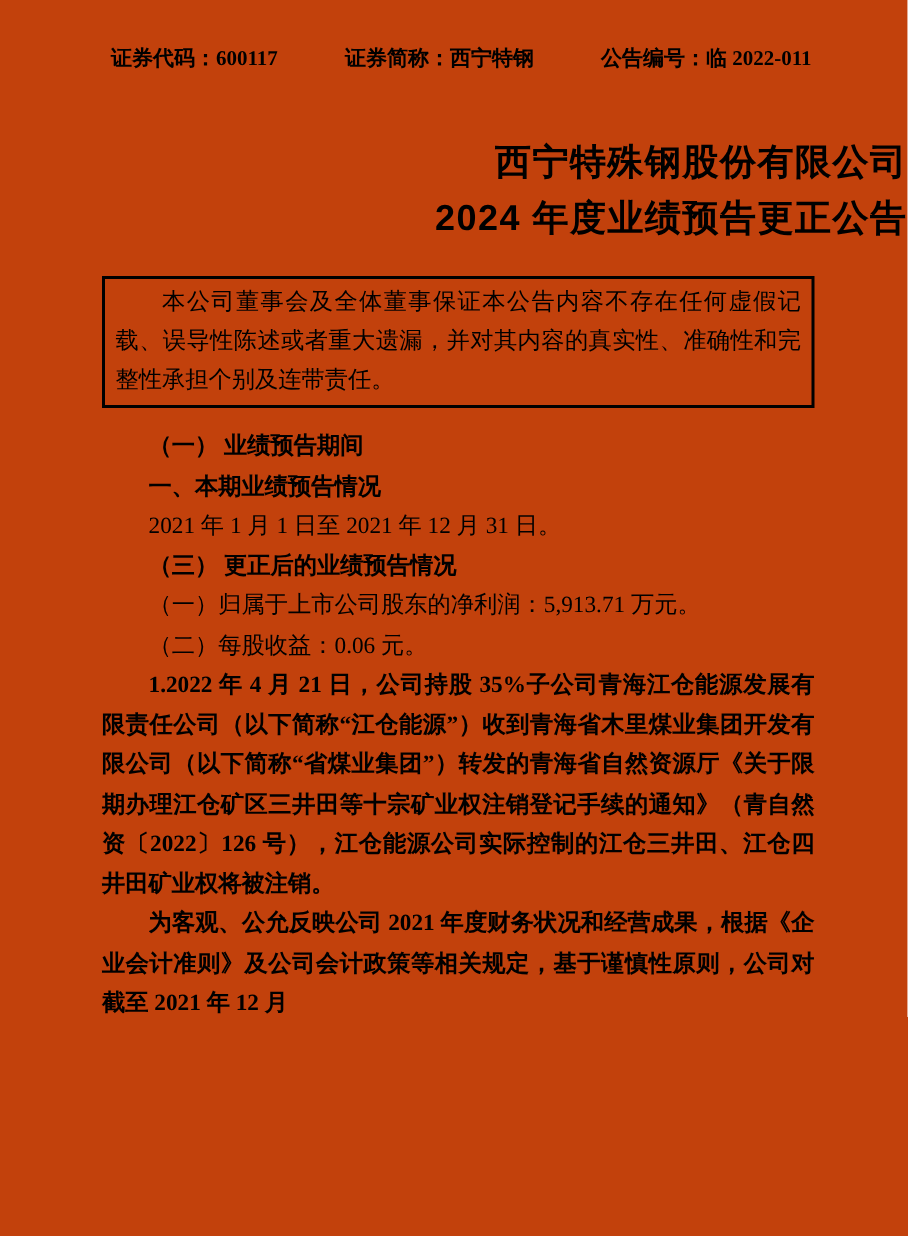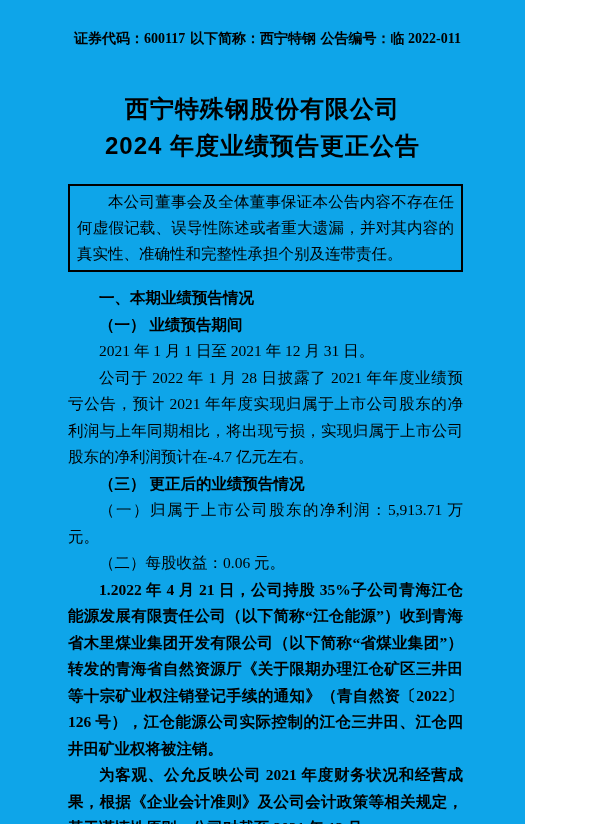--- a/index.html
+++ b/index.html
@@ -2,40 +2,40 @@
 <html lang="zh"><head>
 <meta charset="utf-8">
 <style>
   html, body {
     margin: 0;
     padding: 0;
     background: #ffffff;
   }
   .page {
     position: relative;
-    width: 525px;
+    width: 605px;
     height: 824px;
-    background: #0ea5e9;
+    background: #c2410c;
     color: #000000;
     font-family: "Liberation Serif", "DejaVu Serif", serif;
     overflow: hidden;
     box-sizing: border-box;
   }
   .header-row {
     display: flex;
     justify-content: space-between;
     align-items: baseline;
     margin: 30px 64px 0 74px;
     font-size: 14px;
     font-weight: bold;
     white-space: nowrap;
   }
   .doc-title {
     margin-top: 42px;
-    text-align: center;
+    text-align: right;
     font-family: "Liberation Sans", "DejaVu Sans", sans-serif;
     font-weight: bold;
     font-size: 24px;
     line-height: 37px;
     letter-spacing: 1px;
   }
   .disclaimer-box {
     margin: 20px 62px 0 68px;
     border: 2px solid #000000;
     padding: 3px 7px;
@@ -62,38 +62,37 @@
     font-weight: bold;
   }
 </style>
 </head>
 <body>
 
 <div class="page">
 
   <div class="header-row">
     <span>证券代码：600117</span>
-    <span>以下简称：西宁特钢</span>
+    <span>证券简称：西宁特钢</span>
     <span>公告编号：临 2022-011</span>
   </div>
 
   <div class="doc-title">
     <div>西宁特殊钢股份有限公司</div>
     <div>2024 年度业绩预告更正公告</div>
   </div>
 
   <div class="disclaimer-box">
     <span>本公司董事会及全体董事保证本公告内容不存在任何虚假记载、误导性陈述或者重大遗漏，并对其内容的真实性、准确性和完整性承担个别及连带责任。</span>
   </div>
 
   <div class="body-text">
+    <p class="bold">（一） 业绩预告期间</p>
     <p class="bold">一、本期业绩预告情况</p>
-    <p class="bold">（一） 业绩预告期间</p>
     <p>2021 年 1 月 1 日至 2021 年 12 月 31 日。</p>
-    <p>公司于 2022 年 1 月 28 日披露了 2021 年年度业绩预亏公告，预计 2021 年年度实现归属于上市公司股东的净利润与上年同期相比，将出现亏损，实现归属于上市公司股东的净利润预计在-4.7 亿元左右。</p>
     <p class="bold">（三） 更正后的业绩预告情况</p>
     <p>（一）归属于上市公司股东的净利润：5,913.71 万元。</p>
     <p>（二）每股收益：0.06 元。</p>
     <p class="bold">1.2022 年 4 月 21 日，公司持股 35%子公司青海江仓能源发展有限责任公司（以下简称“江仓能源”）收到青海省木里煤业集团开发有限公司（以下简称“省煤业集团”）转发的青海省自然资源厅《关于限期办理江仓矿区三井田等十宗矿业权注销登记手续的通知》（青自然资〔2022〕126 号），江仓能源公司实际控制的江仓三井田、江仓四井田矿业权将被注销。</p>
     <p class="bold">为客观、公允反映公司 2021 年度财务状况和经营成果，根据《企业会计准则》及公司会计政策等相关规定，基于谨慎性原则，公司对截至 2021 年 12 月</p>
   </div>
 
 </div>
 
 </body></html>

